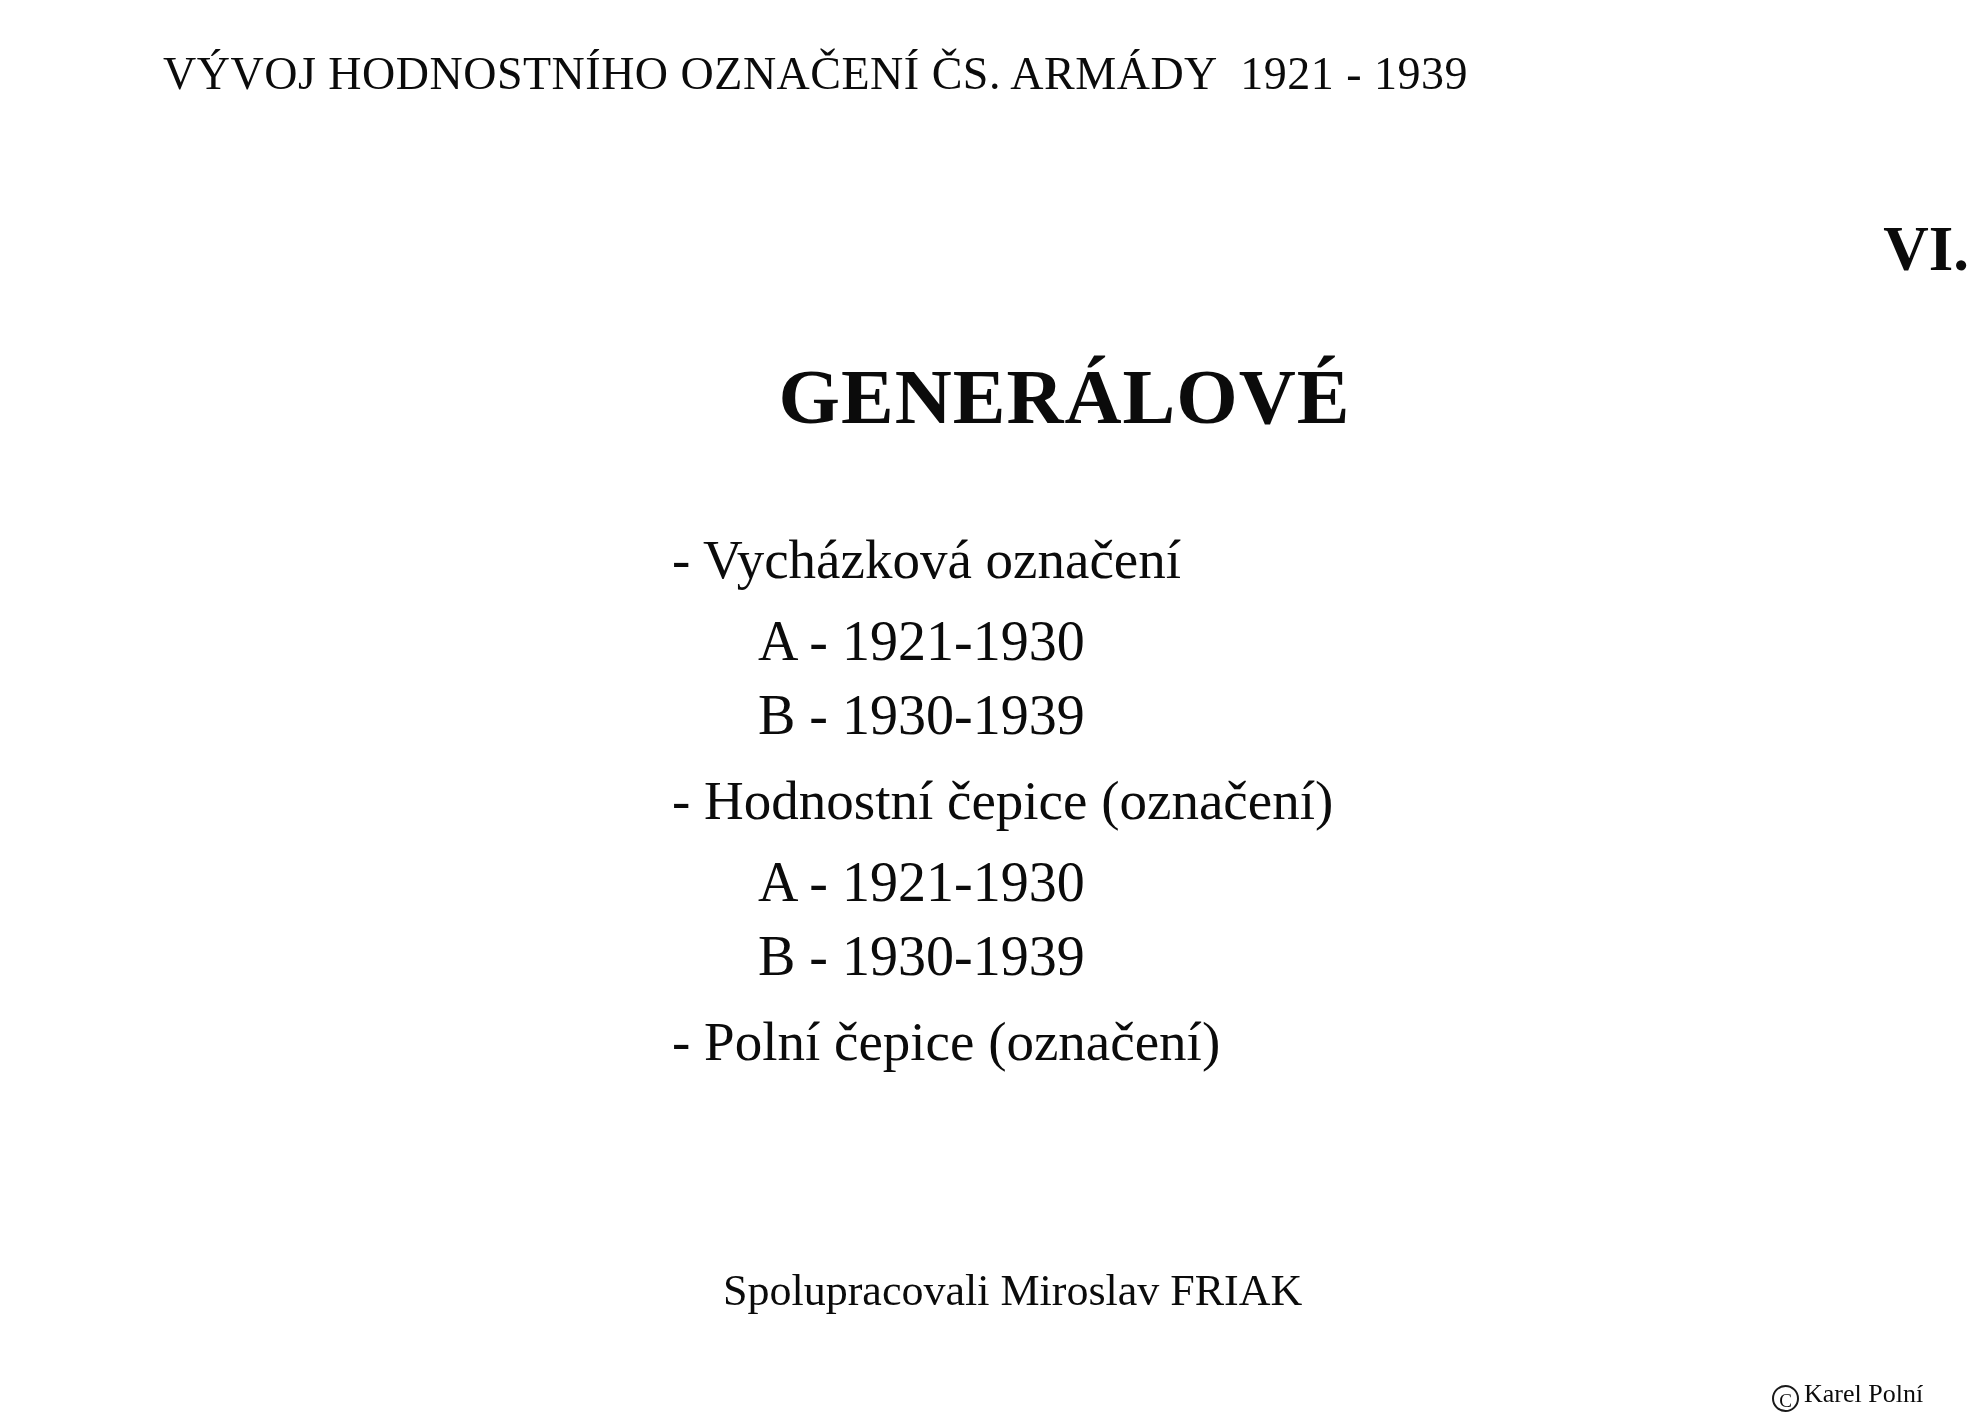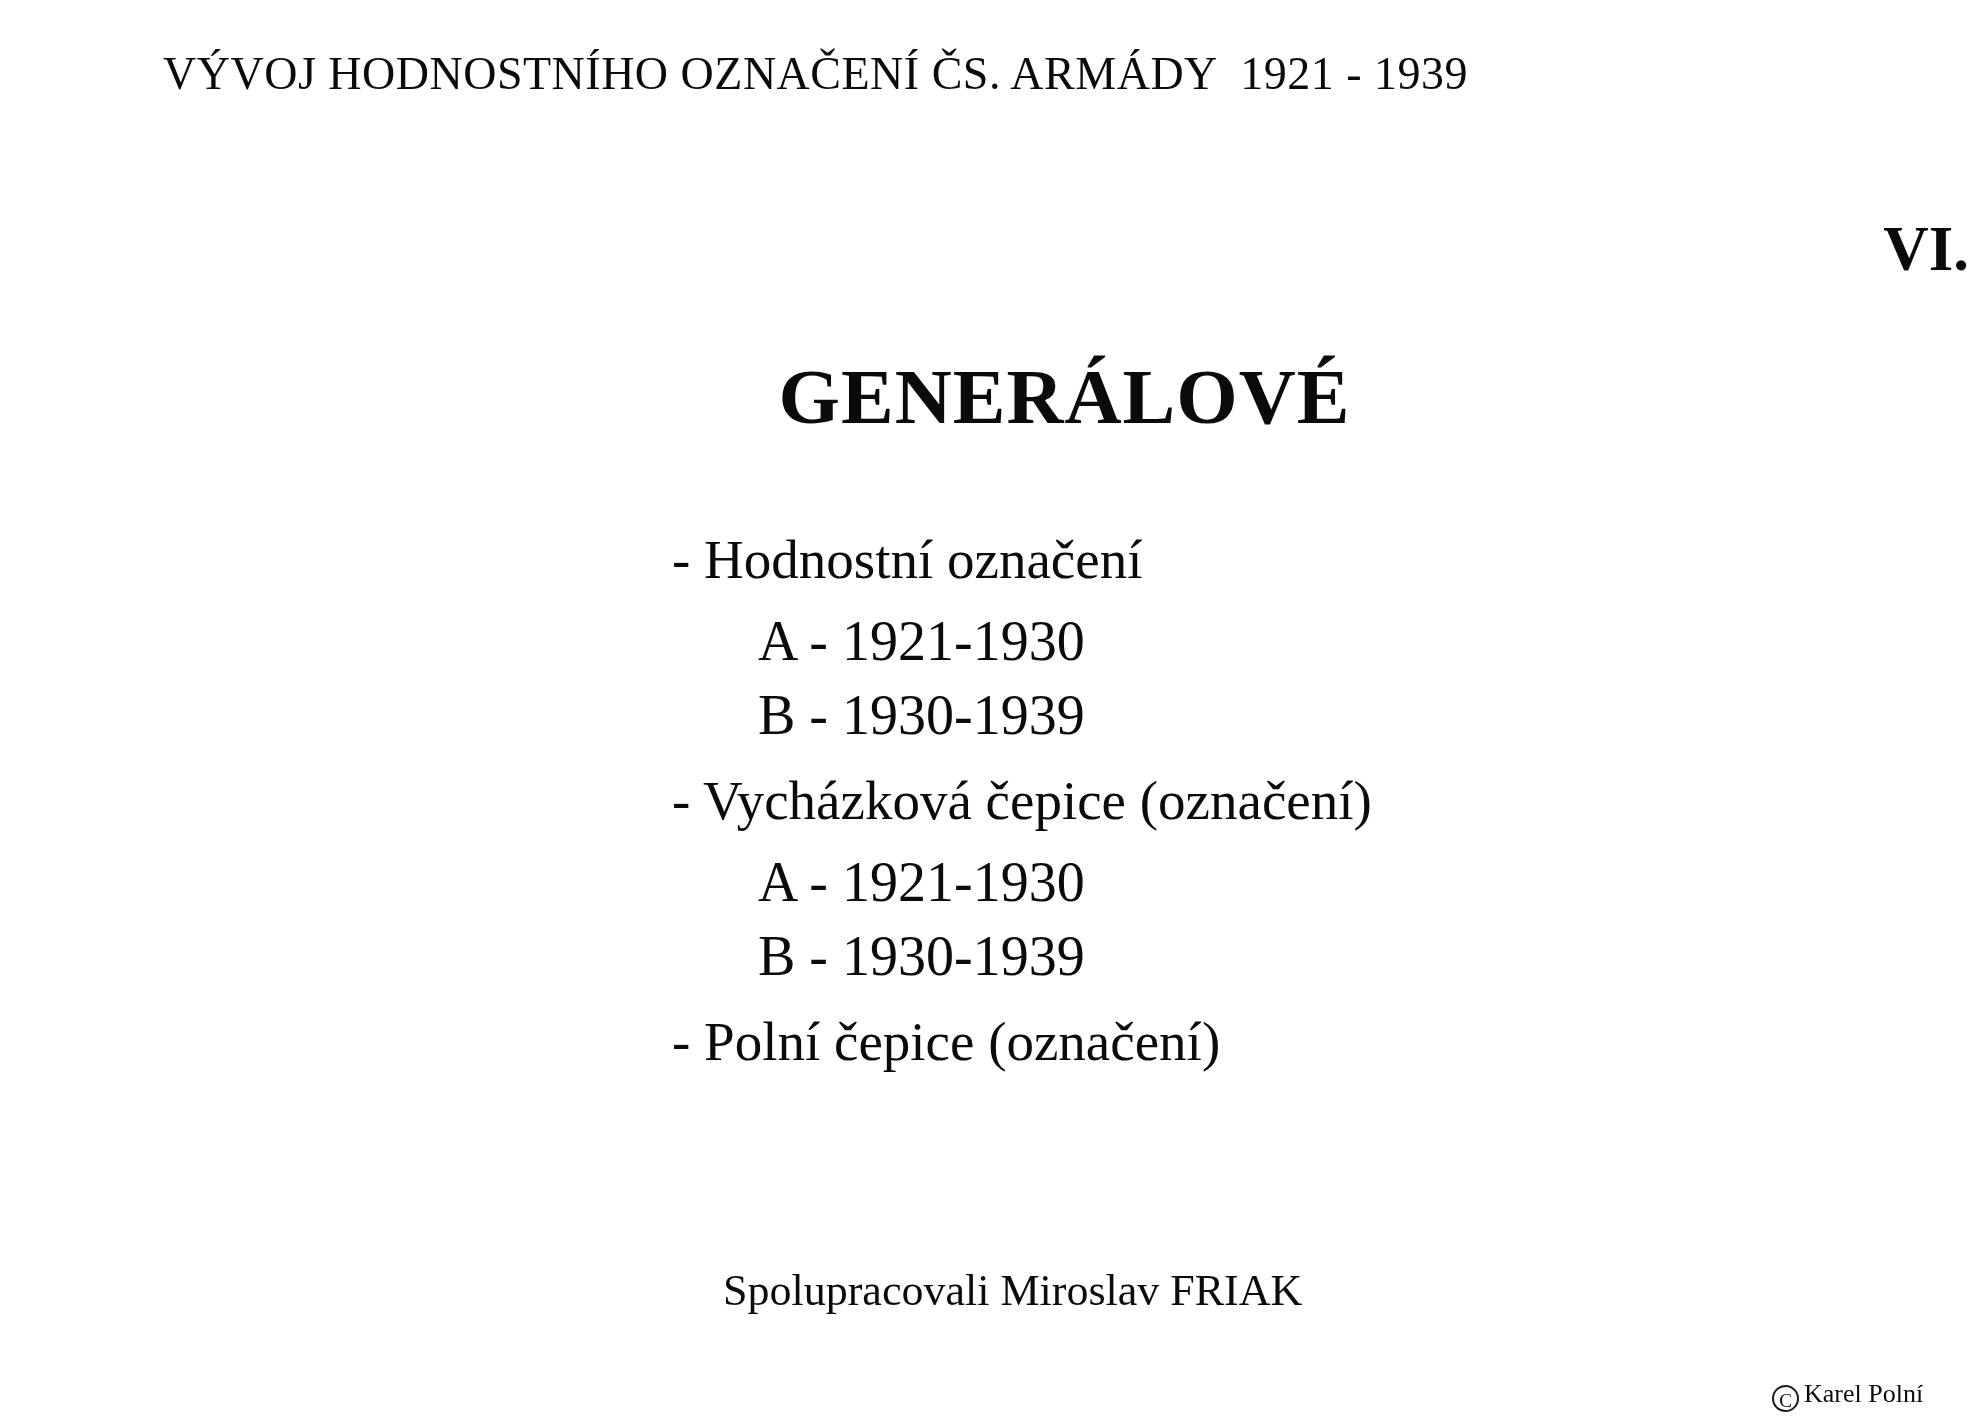--- a/index.html
+++ b/index.html
@@ -104,24 +104,24 @@
 
 <div class="page">
 
   <div class="doc-title">VÝVOJ HODNOSTNÍHO OZNAČENÍ ČS. ARMÁDY  1921 - 1939</div>
 
   <div class="chapter-numeral">VI.</div>
 
   <div class="chapter-name">GENERÁLOVÉ</div>
 
   <div class="outline">
-    <div class="outline-label">- Hodnostní označení</div>
+    <div class="outline-label">- Vycházková označení</div>
     <div class="outline-sub">A - 1921-1930</div>
     <div class="outline-sub gap-after">B - 1930-1939</div>
-    <div class="outline-label">- Vycházková čepice (označení)</div>
+    <div class="outline-label">- Hodnostní čepice (označení)</div>
     <div class="outline-sub">A - 1921-1930</div>
     <div class="outline-sub gap-after">B - 1930-1939</div>
     <div class="outline-label">- Polní čepice (označení)</div>
   </div>
 
   <div class="credits">
     <div>Spolupracovali Miroslav FRIAK</div>
     
   </div>
 

